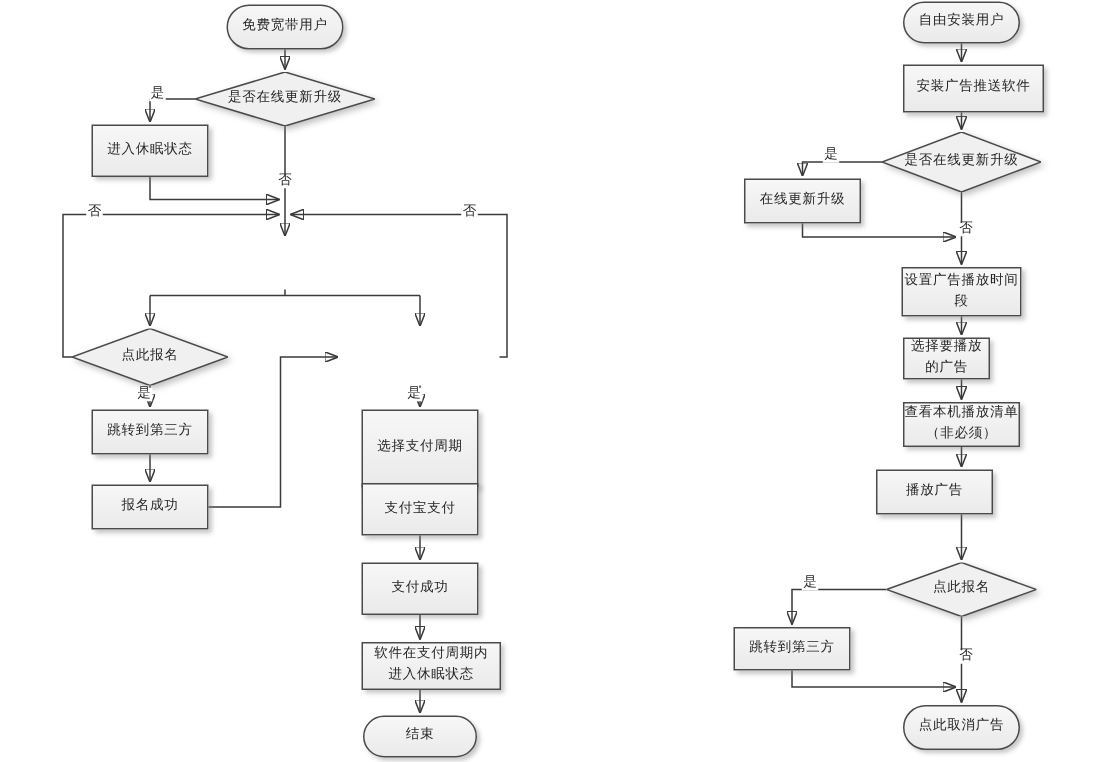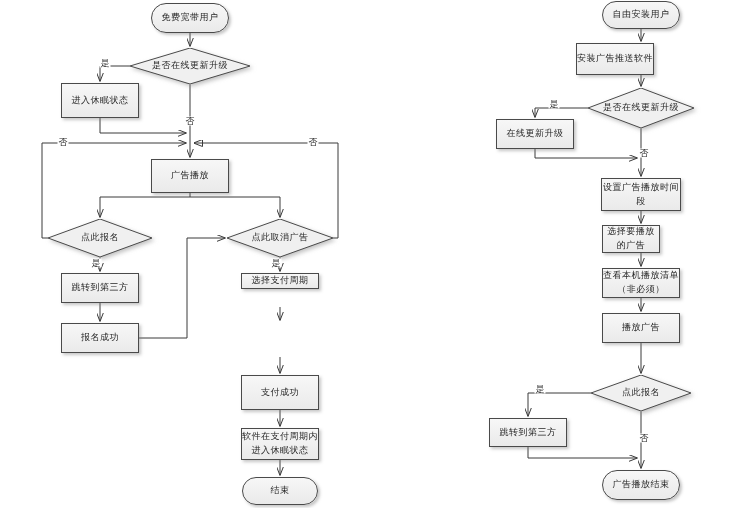--- a/index.html
+++ b/index.html
@@ -82,69 +82,63 @@
     <svg viewBox="0 0 120 36" preserveAspectRatio="none">
         <polygon points="0,18 60,0 120,18 60,36"></polygon>
       </svg>
     <span class="lbl">是否在线更新升级</span>
   </div>
 
   <div class="node process" style="left:61px;top:83px;width:78px;height:35px">
     <span class="lbl">进入休眠状态</span>
   </div>
 
-  <div class="node process" style="left:151px;top:159px;width:78px;height:34px">
-    <span class="lbl">广告播放</span>
-  </div>
 
   <div class="node diamond" style="left:48px;top:219px;width:104px;height:38px">
     <svg viewBox="0 0 104 38" preserveAspectRatio="none">
         <polygon points="0,19 52,0 104,19 52,38"></polygon>
       </svg>
     <span class="lbl">点此报名</span>
   </div>
 
-  <div class="node diamond" style="left:227px;top:219px;width:106px;height:38px">
-    <svg viewBox="0 0 106 38" preserveAspectRatio="none">
-        <polygon points="0,19 53,0 106,19 53,38"></polygon>
-      </svg>
-    <span class="lbl">点此取消广告</span>
-  </div>
 
   <div class="node process" style="left:61px;top:273px;width:78px;height:30px">
     <span class="lbl">跳转到第三方</span>
   </div>
 
   <div class="node process" style="left:61px;top:323px;width:78px;height:30px">
     <span class="lbl">报名成功</span>
   </div>
 
-  <div class="node process" style="left:241px;top:273px;width:78px;height:16px">
+  <div class="node process" style="left:241px;top:273px;width:78px;height:52px">
     <span class="lbl">选择支付周期</span>
   </div>
 
+  <div class="node process" style="left:241px;top:322px;width:78px;height:35px">
+    <span class="lbl">支付宝支付</span>
+  </div>
 
   <div class="node process" style="left:241px;top:375px;width:78px;height:35px">
     <span class="lbl">支付成功</span>
   </div>
 
-  <div class="node process" style="left:241px;top:428px;width:78px;height:32px">
+  <div class="node process" style="left:241px;top:428px;width:93px;height:32px">
     <span class="lbl">软件在支付周期内
 进入休眠状态</span>
   </div>
 
   <div class="node terminator" style="left:242px;top:477px;width:76px;height:28px">
     <span class="lbl">结束</span>
   </div>
 
   <div class="node terminator" style="left:602px;top:1px;width:78px;height:28px">
     <span class="lbl">自由安装用户</span>
   </div>
 
-  <div class="node process" style="left:576px;top:43px;width:78px;height:32px">
+  <div class="node process" style="left:602px;top:43px;width:94px;height:32px">
     <span class="lbl">安装广告推送软件</span>
   </div>
 
   <div class="node diamond" style="left:588px;top:88px;width:106px;height:40px">
     <svg viewBox="0 0 106 40" preserveAspectRatio="none">
         <polygon points="0,20 53,0 106,20 53,40"></polygon>
       </svg>
     <span class="lbl">是否在线更新升级</span>
   </div>
 
@@ -159,37 +153,37 @@
 
   <div class="node process" style="left:602px;top:225px;width:58px;height:28px">
     <span class="lbl">选择要播放的广告</span>
   </div>
 
   <div class="node process" style="left:602px;top:268px;width:78px;height:30px">
     <span class="lbl">查看本机播放清单
 （非必须）</span>
   </div>
 
-  <div class="node process" style="left:602px;top:313px;width:78px;height:30px">
+  <div class="node process" style="left:584px;top:313px;width:78px;height:30px">
     <span class="lbl">播放广告</span>
   </div>
 
   <div class="node diamond" style="left:591px;top:375px;width:100px;height:36px">
     <svg viewBox="0 0 100 36" preserveAspectRatio="none">
         <polygon points="0,18 50,0 100,18 50,36"></polygon>
       </svg>
     <span class="lbl">点此报名</span>
   </div>
 
   <div class="node process" style="left:489px;top:418px;width:78px;height:29px">
     <span class="lbl">跳转到第三方</span>
   </div>
 
   <div class="node terminator" style="left:602px;top:470px;width:78px;height:30px">
-    <span class="lbl">广告播放结束</span>
+    <span class="lbl">点此取消广告</span>
   </div>
 
   <span class="edge-lbl" style="left:105px;top:63px">是</span>
   <span class="edge-lbl" style="left:190px;top:121px">否</span>
   <span class="edge-lbl" style="left:63px;top:142px">否</span>
   <span class="edge-lbl" style="left:313px;top:142px">否</span>
   <span class="edge-lbl" style="left:96px;top:263px">是</span>
   <span class="edge-lbl" style="left:276px;top:263px">是</span>
   <span class="edge-lbl" style="left:554px;top:104px">是</span>
   <span class="edge-lbl" style="left:644px;top:153px">否</span>

